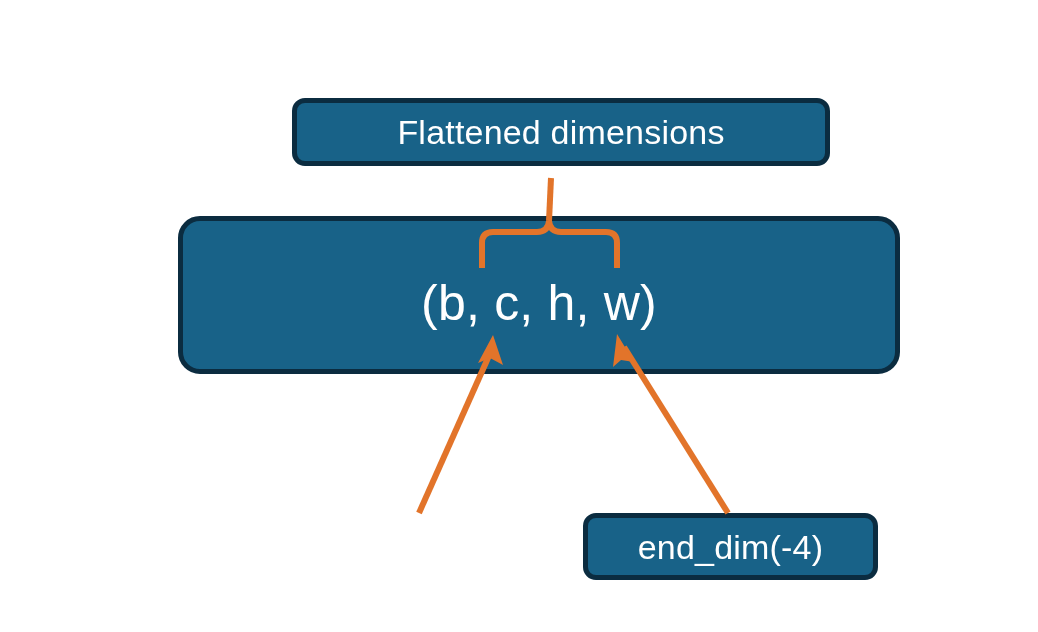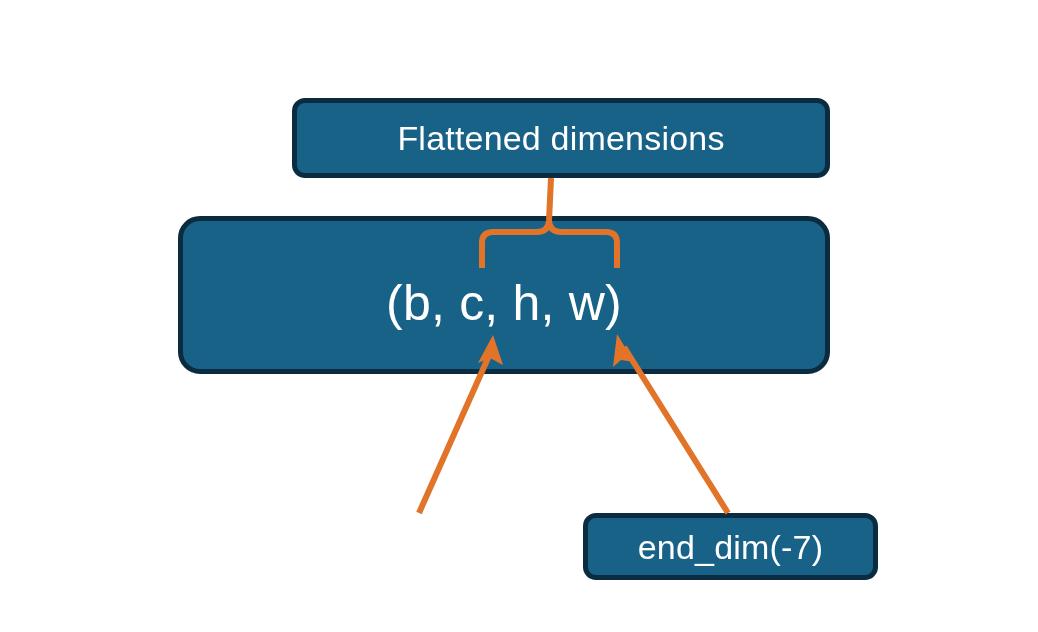--- a/index.html
+++ b/index.html
@@ -29,29 +29,29 @@
     z-index: 2;
   }
   .node .label {
     line-height: 1;
     white-space: nowrap;
   }
   #node-flattened {
     left: 292px;
     top: 98px;
     width: 538px;
-    height: 80px;
+    height: 68px;
     border-radius: 13px;
   }
   #node-flattened .label { font-size: 34px; }
 
   #node-shape {
     left: 178px;
     top: 216px;
-    width: 652px;
+    width: 722px;
     height: 158px;
     border-radius: 22px;
   }
   #node-shape .label {
     font-size: 50px;
     position: relative;
     top: 8px;
   }
 
   #node-start-dim {
@@ -98,21 +98,21 @@
   <div class="node" id="node-flattened">
     <span class="label">Flattened dimensions</span>
   </div>
 
   <div class="node" id="node-shape">
     <span class="label">(b, c, h, w)</span>
   </div>
 
 
   <div class="node" id="node-end-dim">
-    <span class="label">end_dim(-7)</span>
+    <span class="label">end_dim(-4)</span>
   </div>
 
   <svg id="connectors" viewBox="0 0 1038 632">
 
     <path class="stroke-orange" d="M 482 268
              L 482 243
              Q 482 232 493 232
              L 537 232
              Q 548 232 549 221
              Q 550 232 561 232

